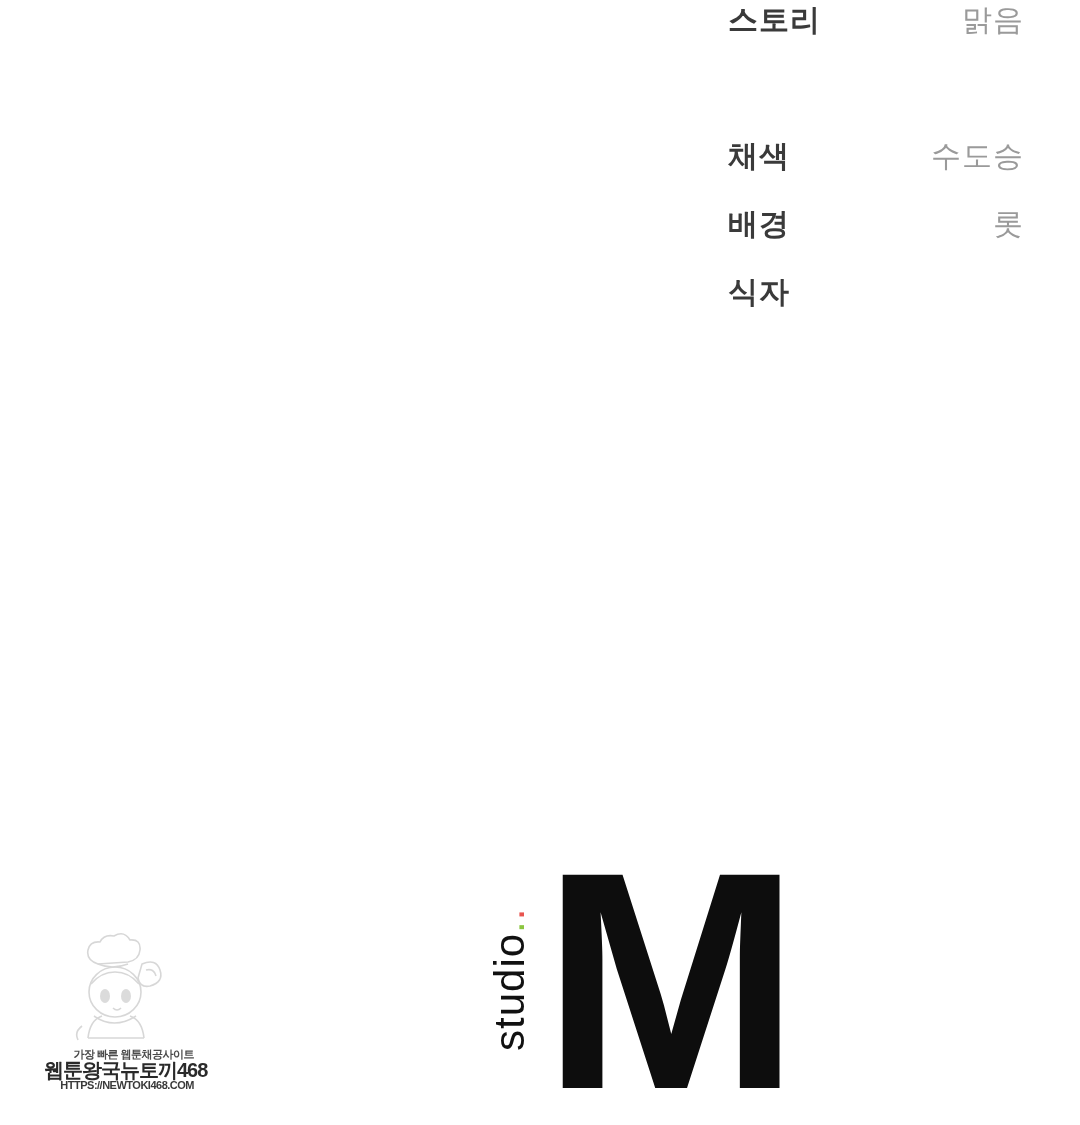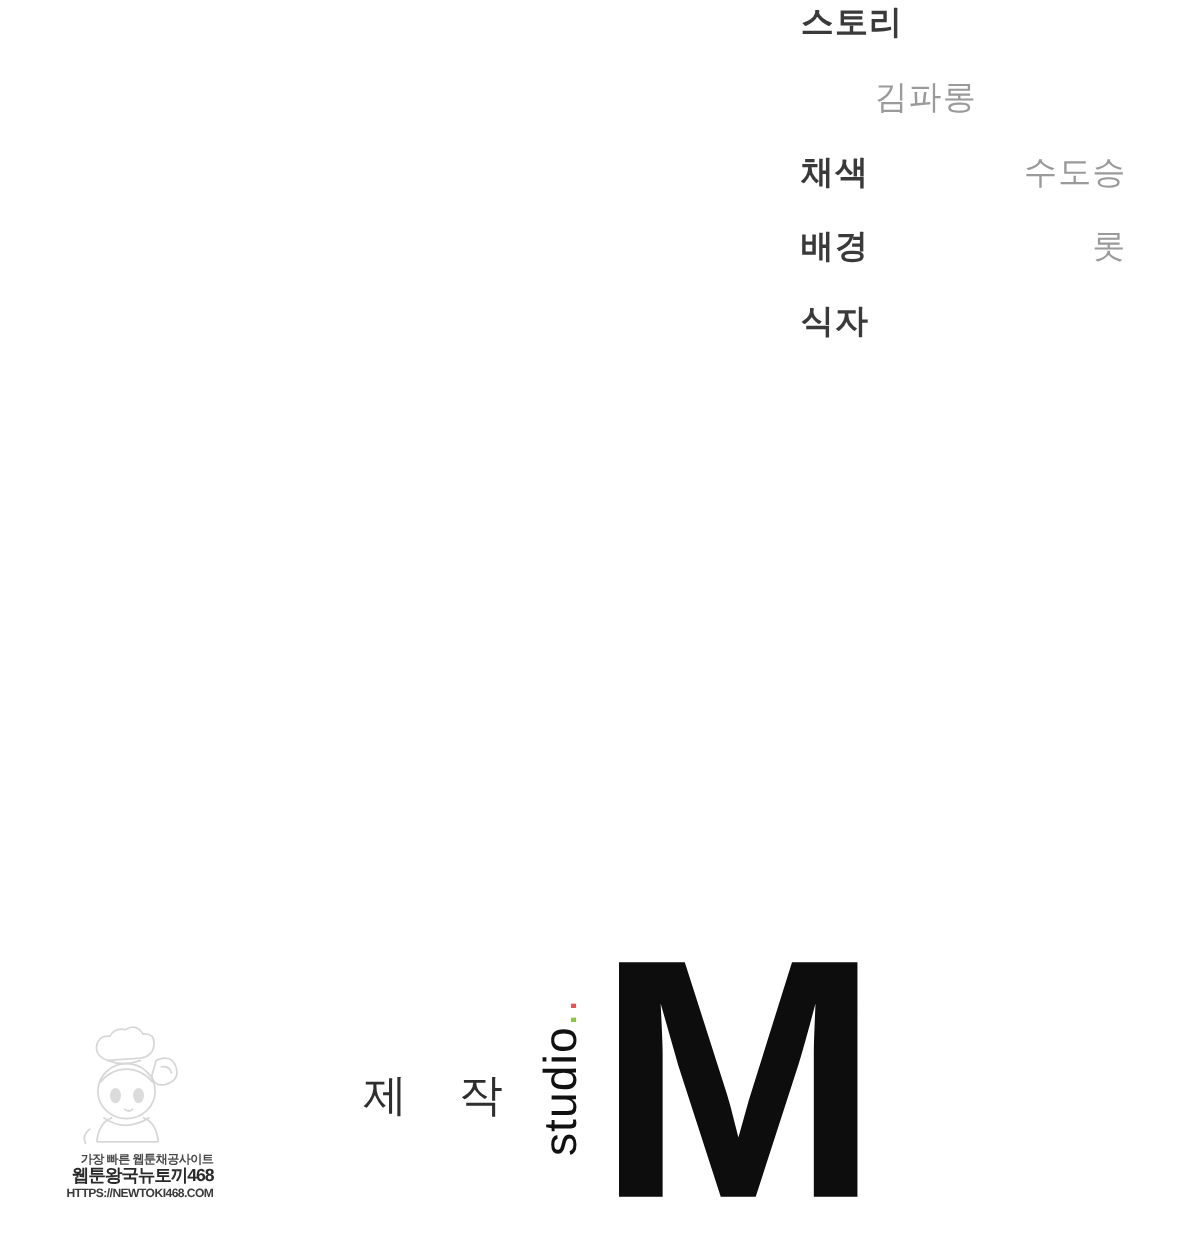--- a/index.html
+++ b/index.html
@@ -128,21 +128,21 @@
   }
   .wm-line1 {
     font-size: 11px;
     font-weight: bold;
     color: #4a4a4a;
     letter-spacing: -0.5px;
     line-height: 13px;
     white-space: nowrap;
   }
   .wm-line2 {
-    font-size: 16px;
+    font-size: 20px;
     font-weight: bold;
     color: #2a2a2a;
     letter-spacing: -1px;
     line-height: 18px;
     white-space: nowrap;
   }
   .wm-line3 {
     font-size: 11px;
     font-weight: bold;
     color: #3a3a3a;
@@ -150,39 +150,38 @@
     line-height: 13px;
     white-space: nowrap;
   }
 </style>
 </head>
 <body>
 
 <div id="credits">
   <div class="credit-row">
     <span class="credit-role">스토리</span>
-  </div>
-  <div class="credit-row">
-    <span class="credit-name">김파롱</span>
+    <span class="credit-name">맑음</span>
+  </div>
+  <div class="credit-row">
   </div>
   <div class="credit-row">
     <span class="credit-role">채색</span>
     <span class="credit-name">수도승</span>
   </div>
   <div class="credit-row">
     <span class="credit-role">배경</span>
     <span class="credit-name">롯</span>
   </div>
   <div class="credit-row">
     <span class="credit-role">식자</span>
   </div>
 </div>
 
 <div id="studio-block">
-  <div id="produced-label">제 작</div>
 
   <div id="studio-logo">
     <div id="studio-word">
       <span>studio</span><span class="dot-green">.</span><span class="dot-red">.</span>
     </div>
     <div id="m-letter">M</div>
   </div>
 </div>
 
 <div id="watermark">

